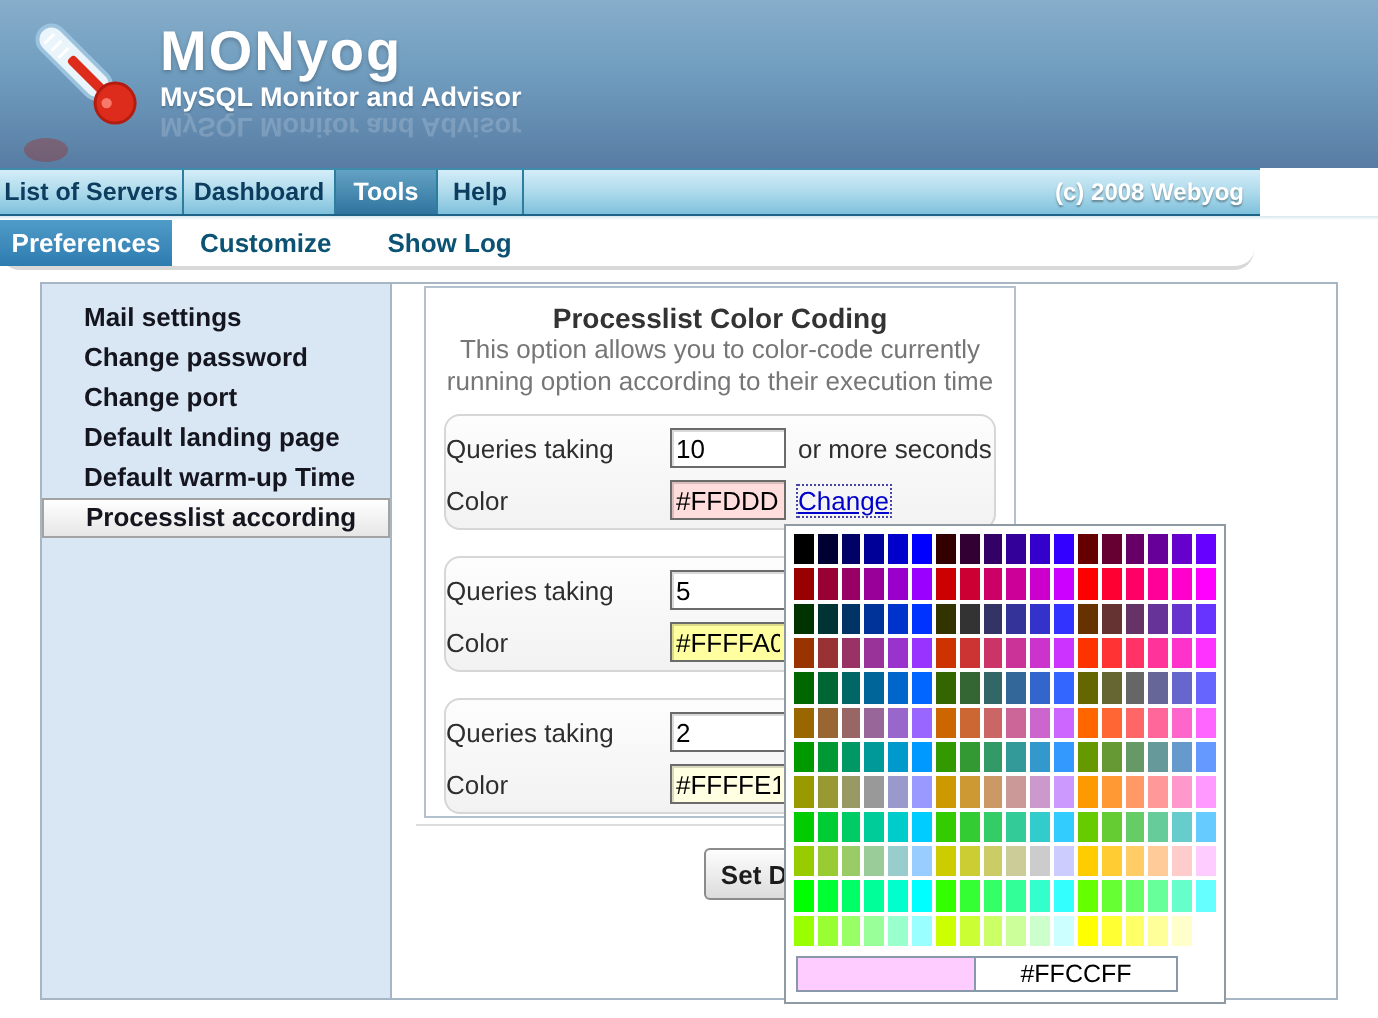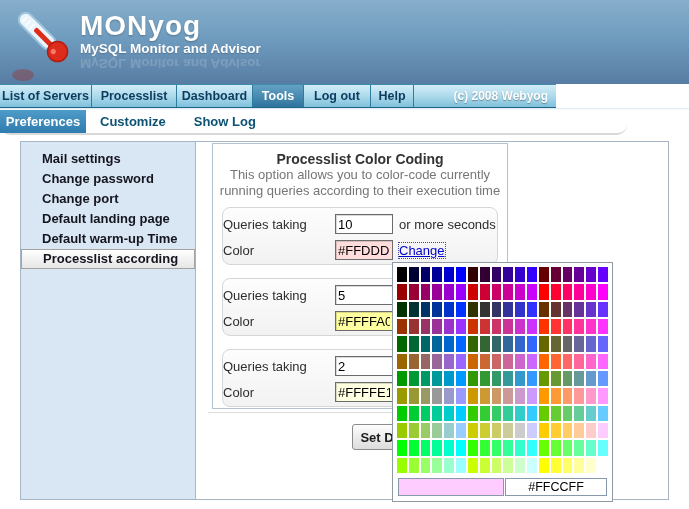--- a/index.html
+++ b/index.html
@@ -13,21 +13,21 @@
     position:absolute;left:0;top:0;width:689px;height:84px;
     background:linear-gradient(180deg,#87aecb 0%,#6f9cbe 45%,#587ca3 100%);
   }
   .logo{position:absolute;left:6px;top:2px;}
   .brand{position:absolute;left:80px;top:12px;color:#fff;}
   .brand-title{font-size:28px;font-weight:bold;letter-spacing:1px;text-shadow:0 1px 2px rgba(0,0,0,.25);line-height:28px;}
   .brand-sub{font-size:13.5px;font-weight:bold;margin-top:1px;text-shadow:0 1px 1px rgba(0,0,0,.2);}
   .brand-reflect{transform:scaleY(-1);opacity:.17;font-size:13.5px;font-weight:bold;margin-top:0;}
   
   .navbar{
-    position:absolute;left:0;top:84px;width:556px;height:24px;display:flex;
+    position:absolute;left:0;top:84px;width:630px;height:24px;display:flex;
     background:linear-gradient(180deg,#d4edf8 0%,#a9d8ea 55%,#7fc0dc 100%);
     border-top:1px solid #3e8bab;border-bottom:1px solid #1d6488;box-sizing:border-box;
   }
   .nav-item{
     height:100%;display:flex;align-items:center;justify-content:center;
     font-size:12.5px;font-weight:bold;color:#0c3c5e;
     border-right:1px solid #2e7d9e;box-sizing:border-box;cursor:pointer;white-space:nowrap;
   }
   .nav-item.active{background:linear-gradient(180deg,#64a2c4 0%,#2f749e 100%);color:#fff;}
   .nav-copyright{
@@ -103,21 +103,21 @@
     position:absolute;left:392px;top:262px;width:221px;height:240px;
     background:#fff;border:1px solid #8f9aa3;box-sizing:border-box;z-index:20;
   }
   .palette-grid{
     position:absolute;left:4px;top:4px;width:211px;height:206px;
     display:grid;grid-template-columns:repeat(18,1fr);grid-template-rows:repeat(12,1fr);gap:2px;
   }
   .swatch{cursor:pointer;}
   .preview{position:absolute;left:5px;bottom:5px;width:104px;height:16px;border:1px solid #8899aa;}
   .hex-box{
-    position:absolute;right:5px;bottom:5px;width:100px;height:16px;border:1px solid #8899aa;
+    position:absolute;right:23px;bottom:5px;width:100px;height:16px;border:1px solid #8899aa;
     display:flex;align-items:center;justify-content:center;
     font-size:12.5px;color:#000;background:#fff;cursor:text;
   }
 </style>
 </head>
 <body>
 
 <div class="header">
   <div class="logo">
     <svg width="72" height="82" viewBox="0 0 72 82">
@@ -135,24 +135,22 @@
   </div>
   <div class="brand">
     <div class="brand-title">MONyog</div>
     <div class="brand-sub">MySQL Monitor and Advisor</div>
     <div class="brand-reflect">MySQL Monitor and Advisor</div>
   </div>
 </div>
 
 <div class="navbar">
   <div class="nav-item" style="width:92px">List of Servers</div>
-  <div class="nav-item" style="width:85px">Processlist</div>
   <div class="nav-item" style="width:76px">Dashboard</div>
   <div class="nav-item active" style="width:51px">Tools</div>
-  <div class="nav-item" style="width:67px">Log out</div>
   <div class="nav-item" style="width:43px">Help</div>
   <div class="nav-copyright">(c) 2008 Webyog</div>
 </div>
 <div class="nav-under"></div>
 
 <div class="subnav">
   <div class="subnav-tab active">Preferences</div>
   <div class="subnav-tab">Customize</div>
   <div class="subnav-tab">Show Log</div>
 </div>
@@ -166,21 +164,21 @@
       <li class="sidebar-item">Default landing page</li>
       <li class="sidebar-item">Default warm-up Time</li>
       <li class="sidebar-item selected">Processlist according</li>
     </ul>
   </div>
 </div>
 
 <div class="panel">
   <div class="panel-title">Processlist Color Coding</div>
   <div class="panel-desc">This option allows you to color-code currently</div>
-  <div class="panel-desc">running queries according to their execution time</div>
+  <div class="panel-desc">running option according to their execution time</div>
 
   <div class="group g1">
     <div class="grow rowA">
       <span class="glabel">Queries taking</span>
       <input class="ginput" type="text" value="10" style="">
       <span class="gsuffix">or more seconds</span>
     </div>
     <div class="grow rowB">
       <span class="glabel">Color</span>
       <input class="ginput color-input" type="text" value="#FFDDDD" style="background: rgb(255, 221, 221);">

